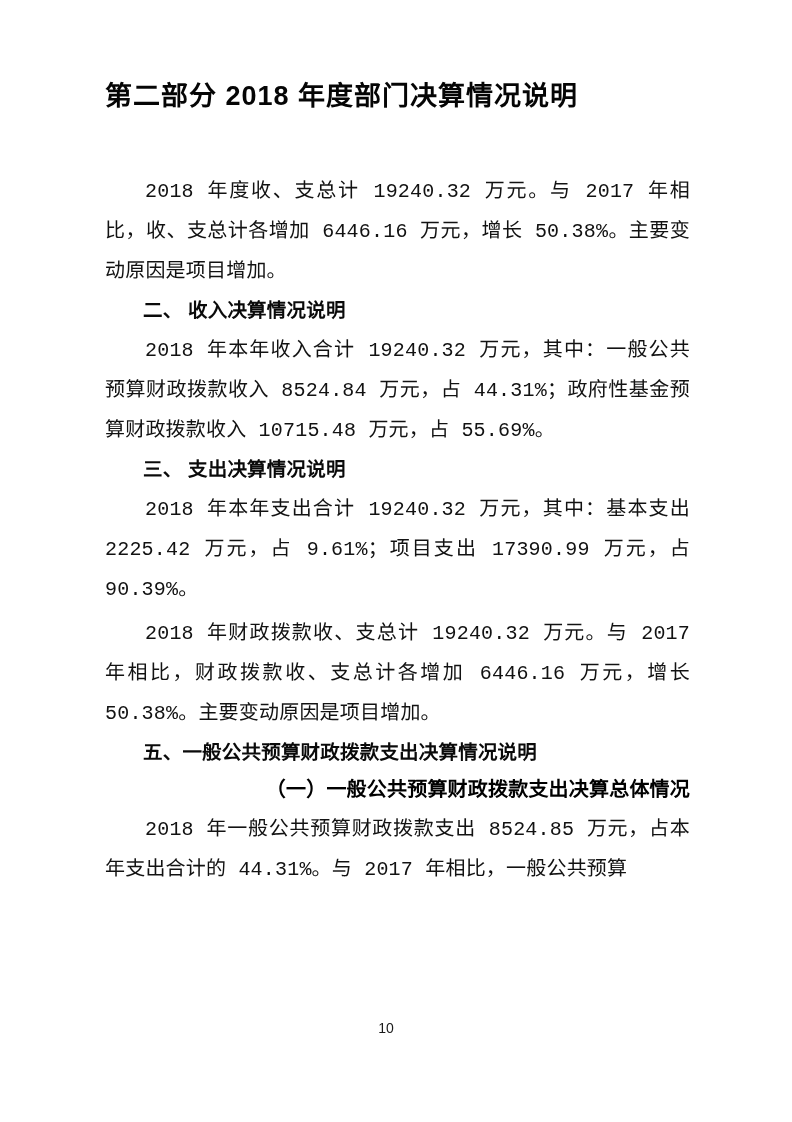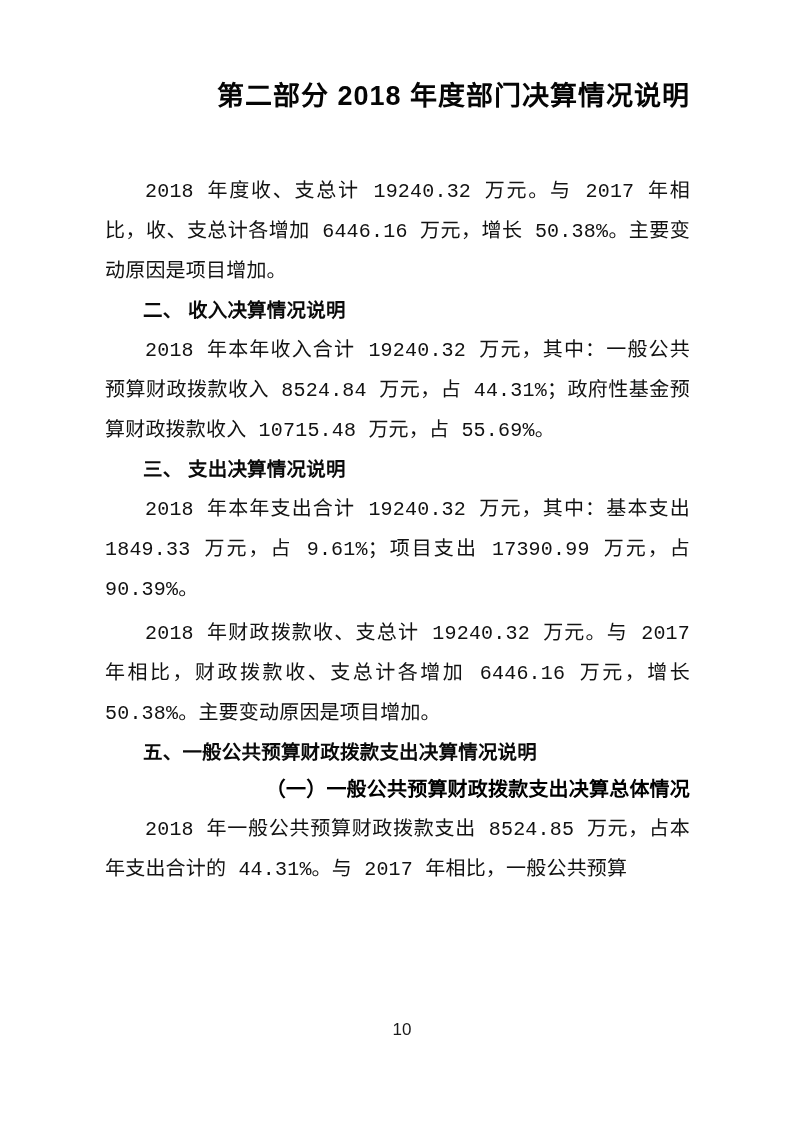--- a/index.html
+++ b/index.html
@@ -23,21 +23,21 @@
     height: 1122px;
     background: #fff;
   }
   .content {
     position: absolute;
     left: 105px;
     top: 78px;
     width: 585px;
   }
   .doc-title {
-    text-align: right;
+    text-align: left;
     font-family: "Liberation Sans", "DejaVu Sans", sans-serif;
     font-weight: bold;
     font-size: 27px;
     letter-spacing: 1px;
     margin: 0 0 56px 0;
     line-height: 1.4;
     color: #050505;
   }
   .section-heading {
     font-family: "Liberation Sans", "DejaVu Sans", sans-serif;
@@ -71,25 +71,25 @@
     font-family: Liberation Mono, monospace;
     font-weight: normal;
     color: #121212;
   }
   .blk {
     margin-bottom: 2px;
   }
   .page-number {
     position: absolute;
     top: 1020px;
-    left: 16px;
+    left: 0;
     width: 772px;
     text-align: center;
     font-family: "Liberation Sans", "DejaVu Sans", sans-serif;
-    font-size: 17px;
+    font-size: 14px;
     color: #1a1a1a;
   }
 </style>
 </head>
 <body>
 
 <div class="page">
   <div class="content">
 
     <h1 class="doc-title">第二部分  2018 年度部门决算情况说明</h1>
@@ -98,21 +98,21 @@
       <p class="para">2018 年度收、支总计 19240.32 万元。与 2017 年相比，收、支总计各增加 6446.16 万元，增长 50.38%。主要变动原因是项目增加。</p>
     </div>
 
     <div class="blk">
       <div class="section-heading">二、 收入决算情况说明</div>
       <p class="para">2018 年本年收入合计 19240.32 万元，其中：一般公共预算财政拨款收入 8524.84 万元，占 44.31%；政府性基金预算财政拨款收入 10715.48 万元，占 55.69%。</p>
     </div>
 
     <div class="blk">
       <div class="section-heading">三、 支出决算情况说明</div>
-      <p class="para">2018 年本年支出合计 19240.32 万元，其中：基本支出 1849.33 万元，占 9.61%；项目支出 17390.99 万元，占 90.39%。</p>
+      <p class="para">2018 年本年支出合计 19240.32 万元，其中：基本支出 2225.42 万元，占 9.61%；项目支出 17390.99 万元，占 90.39%。</p>
     </div>
 
     <div class="blk">
       <p class="para">2018 年财政拨款收、支总计 19240.32 万元。与 2017 年相比，财政拨款收、支总计各增加 6446.16 万元，增长 50.38%。主要变动原因是项目增加。</p>
     </div>
 
     <div class="blk">
       <div class="section-heading">五、一般公共预算财政拨款支出决算情况说明</div>
       <div class="sub-heading">（一）一般公共预算财政拨款支出决算总体情况</div>
       <p class="para">2018 年一般公共预算财政拨款支出 8524.85 万元，占本年支出合计的 44.31%。与 2017 年相比，一般公共预算</p>

